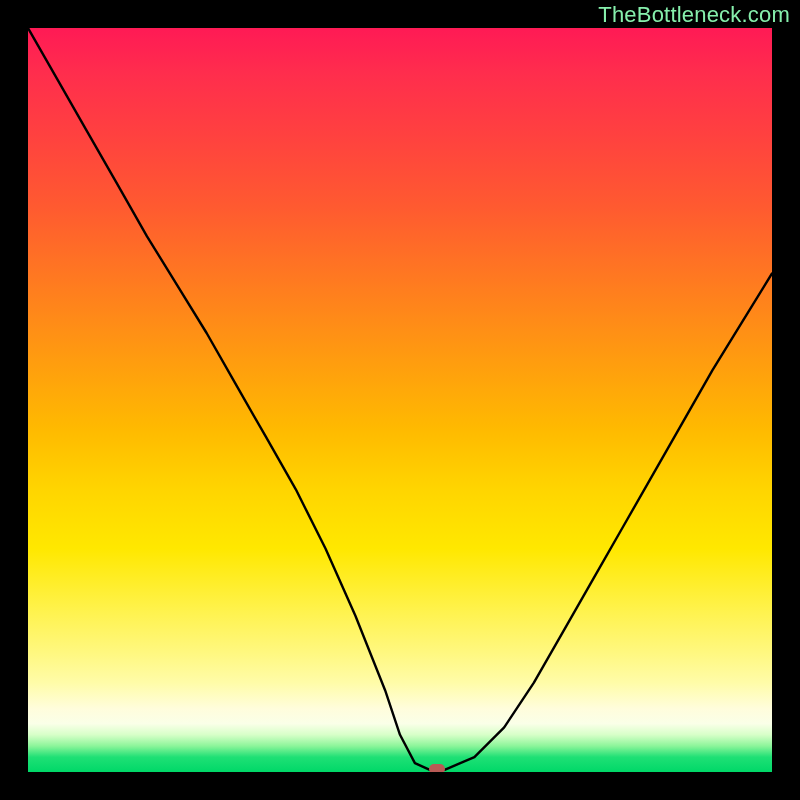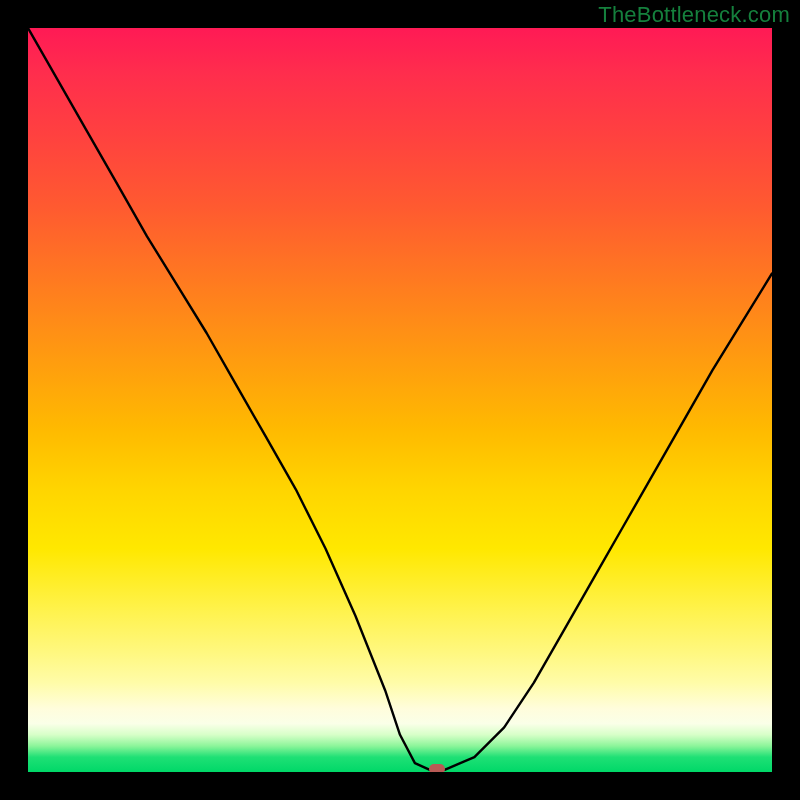--- a/index.html
+++ b/index.html
@@ -14,21 +14,21 @@
   .frame {
     position: relative;
     width: 800px;
     height: 800px;
     background: #000;
   }
   .watermark {
     position: absolute;
     top: 2px;
     right: 10px;
-    color: #15803d;
+    color: #86efac;
     font-size: 22px;
     font-weight: 400;
     letter-spacing: 0.2px;
     user-select: none;
   }
   .plot {
     position: absolute;
     left: 28px;
     top: 28px;
     width: 744px;

